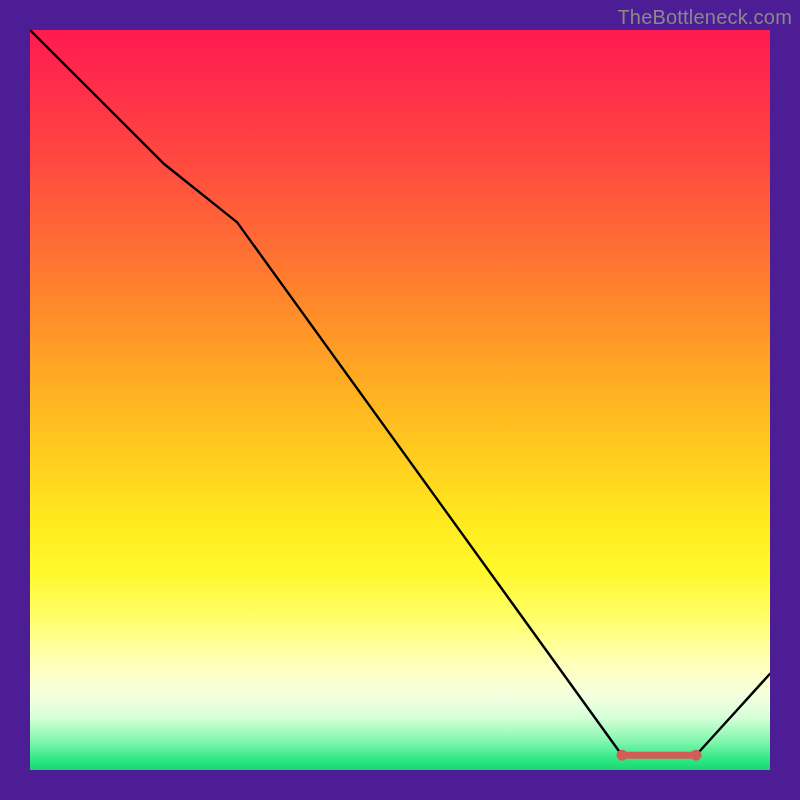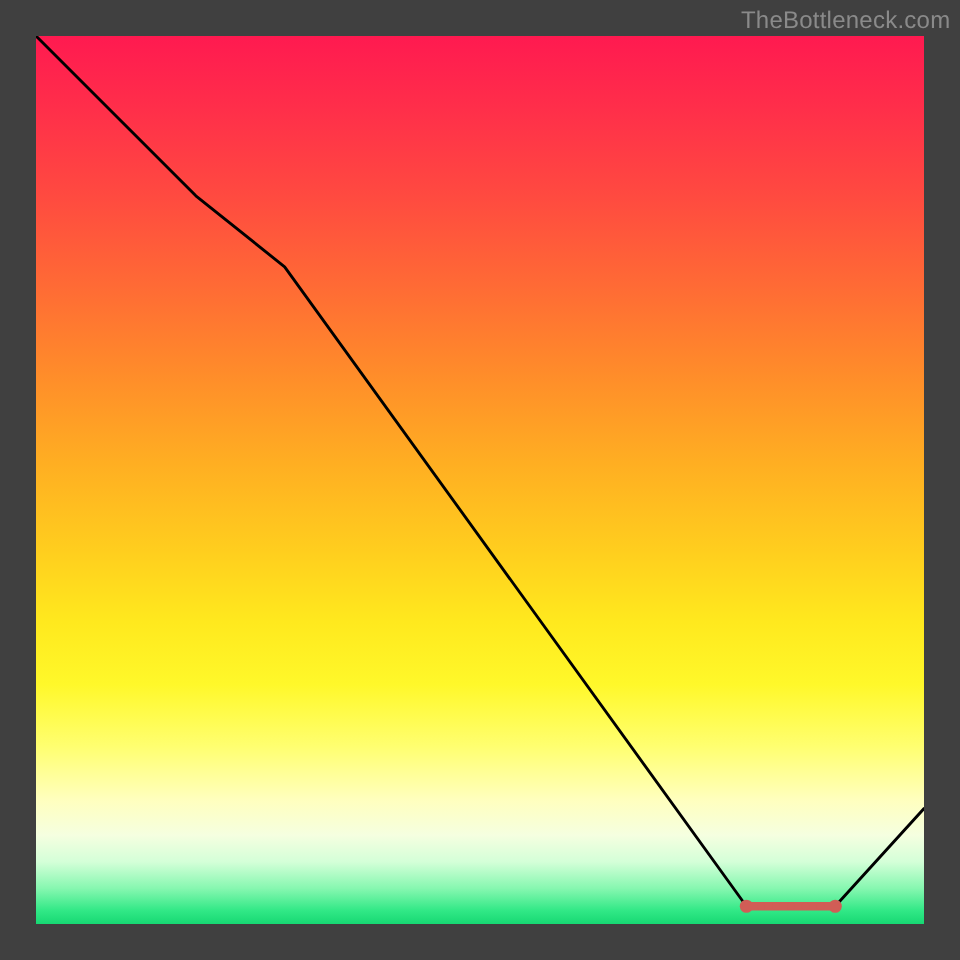--- a/index.html
+++ b/index.html
@@ -8,21 +8,21 @@
     width: 800px;
     height: 800px;
     background: #000;
     overflow: hidden;
     font-family: Arial, Helvetica, sans-serif;
   }
   .frame {
     position: relative;
     width: 800px;
     height: 800px;
-    background: #404040;
+    background: #4c1d95;
   }
   .plot-area {
     position: absolute;
     left: 30px;
     top: 30px;
     width: 740px;
     height: 740px;
     
     background: linear-gradient(
       to bottom,

